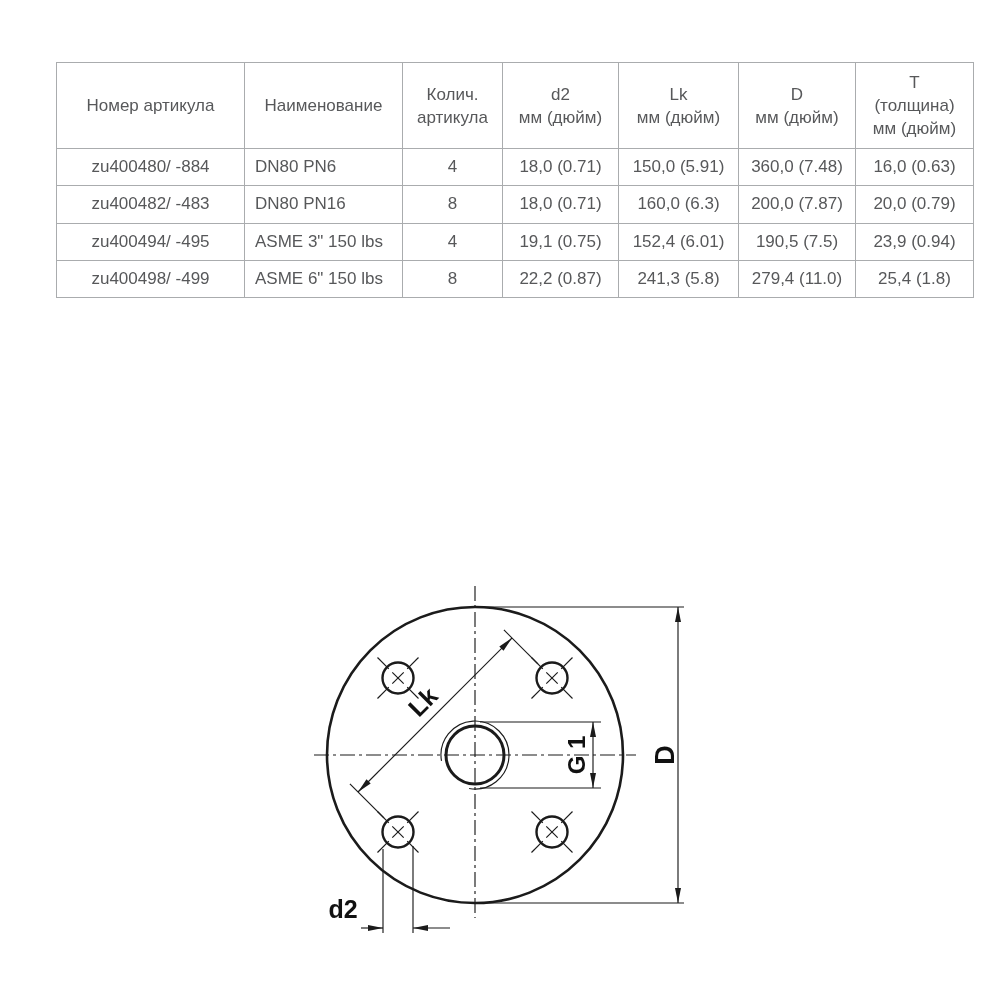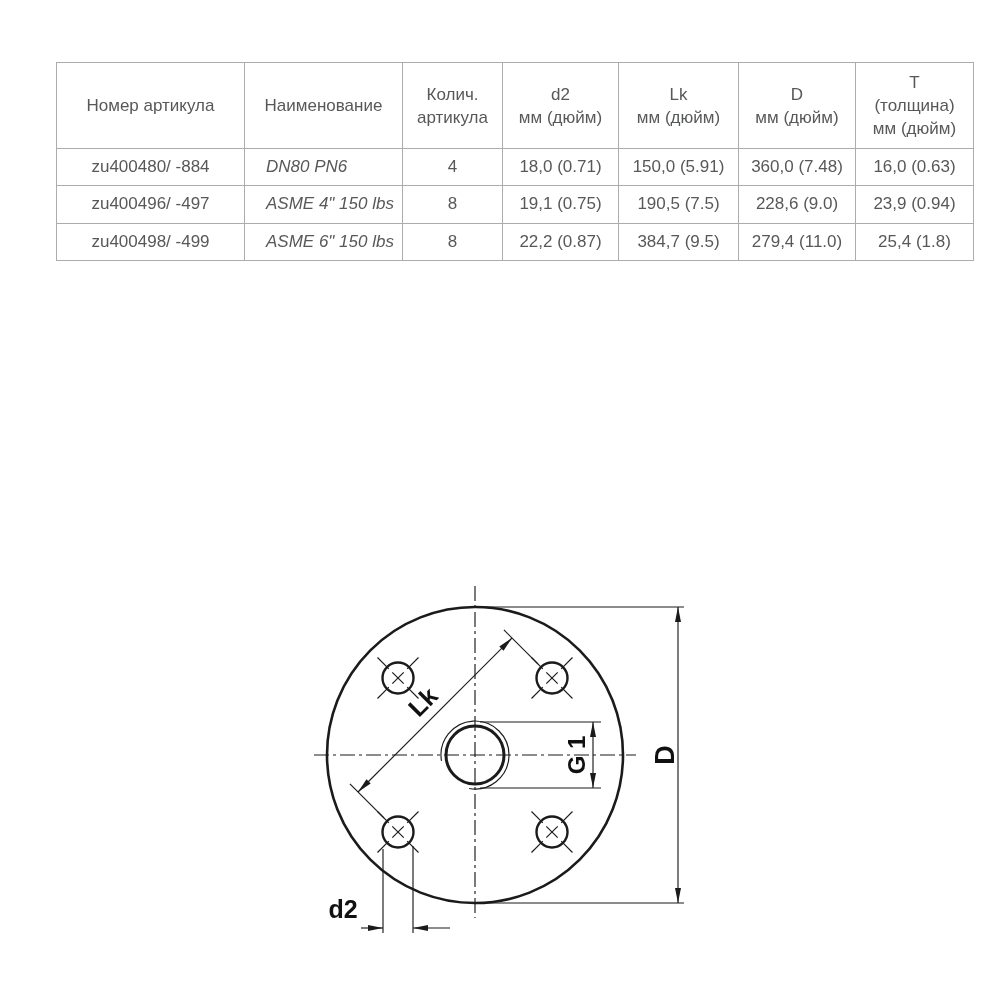--- a/index.html
+++ b/index.html
@@ -5,21 +5,21 @@
   html,body{margin:0;padding:0;background:#ffffff;}
   .page{position:relative;width:1000px;height:1000px;background:#ffffff;overflow:hidden;
         font-family:"Liberation Sans", sans-serif;}
   
   table.spec{position:absolute;left:56px;top:62px;width:917px;border-collapse:collapse;
              table-layout:fixed;color:#57585a;font-size:17px;}
   table.spec th, table.spec td{border:1px solid #aaacae;padding:0;text-align:center;
              font-weight:normal;vertical-align:middle;overflow:hidden;}
   table.spec th{height:85px;line-height:23px;white-space:pre-line;}
   table.spec tbody td{height:36.3px;}
-  table.spec td.cell-name{text-align:left;padding-left:21px;font-style:italic;}
+  table.spec td.cell-name{text-align:left;padding-left:10px;}
   col.c0{width:188px}col.c1{width:158px}col.c2{width:100px}col.c3{width:116px}
   col.c4{width:120px}col.c5{width:117px}col.c6{width:118px}
   
   svg.drawing{position:absolute;left:300px;top:575px;}
   .lnThick{stroke:#1b1b1b;stroke-width:2.6;fill:none;}
   .lnHole{stroke:#1b1b1b;stroke-width:2.4;fill:none;}
   .lnBore{stroke:#1b1b1b;stroke-width:3;fill:none;}
   .lnThin{stroke:#1b1b1b;stroke-width:1.15;fill:none;}
   .lnCl{stroke:#1b1b1b;stroke-width:1.15;fill:none;stroke-dasharray:15 4 3 4;}
   .arrow{fill:#1b1b1b;stroke:none;}
@@ -61,34 +61,43 @@
       <tr>
         <td>zu400480/ -884</td>
         <td class="cell-name">DN80 PN6</td>
         <td>4</td>
         <td>18,0 (0.71)</td>
         <td>150,0 (5.91)</td>
         <td>360,0 (7.48)</td>
         <td>16,0 (0.63)</td>
       </tr>
       <tr>
-        <td>zu400496/ -497</td>
-        <td class="cell-name">ASME 4" 150 lbs</td>
+        <td>zu400482/ -483</td>
+        <td class="cell-name">DN80 PN16</td>
         <td>8</td>
+        <td>18,0 (0.71)</td>
+        <td>160,0 (6.3)</td>
+        <td>200,0 (7.87)</td>
+        <td>20,0 (0.79)</td>
+      </tr>
+      <tr>
+        <td>zu400494/ -495</td>
+        <td class="cell-name">ASME 3" 150 lbs</td>
+        <td>4</td>
         <td>19,1 (0.75)</td>
+        <td>152,4 (6.01)</td>
         <td>190,5 (7.5)</td>
-        <td>228,6 (9.0)</td>
         <td>23,9 (0.94)</td>
       </tr>
       <tr>
         <td>zu400498/ -499</td>
         <td class="cell-name">ASME 6" 150 lbs</td>
         <td>8</td>
         <td>22,2 (0.87)</td>
-        <td>384,7 (9.5)</td>
+        <td>241,3 (5.8)</td>
         <td>279,4 (11.0)</td>
         <td>25,4 (1.8)</td>
       </tr>
     </tbody>
   </table>
 
   <svg class="drawing" width="400" height="370" viewBox="300 575 400 370">
     <defs>
       <g id="bolthole">
         <circle cx="0" cy="0" r="15.5" class="lnHole"></circle>

